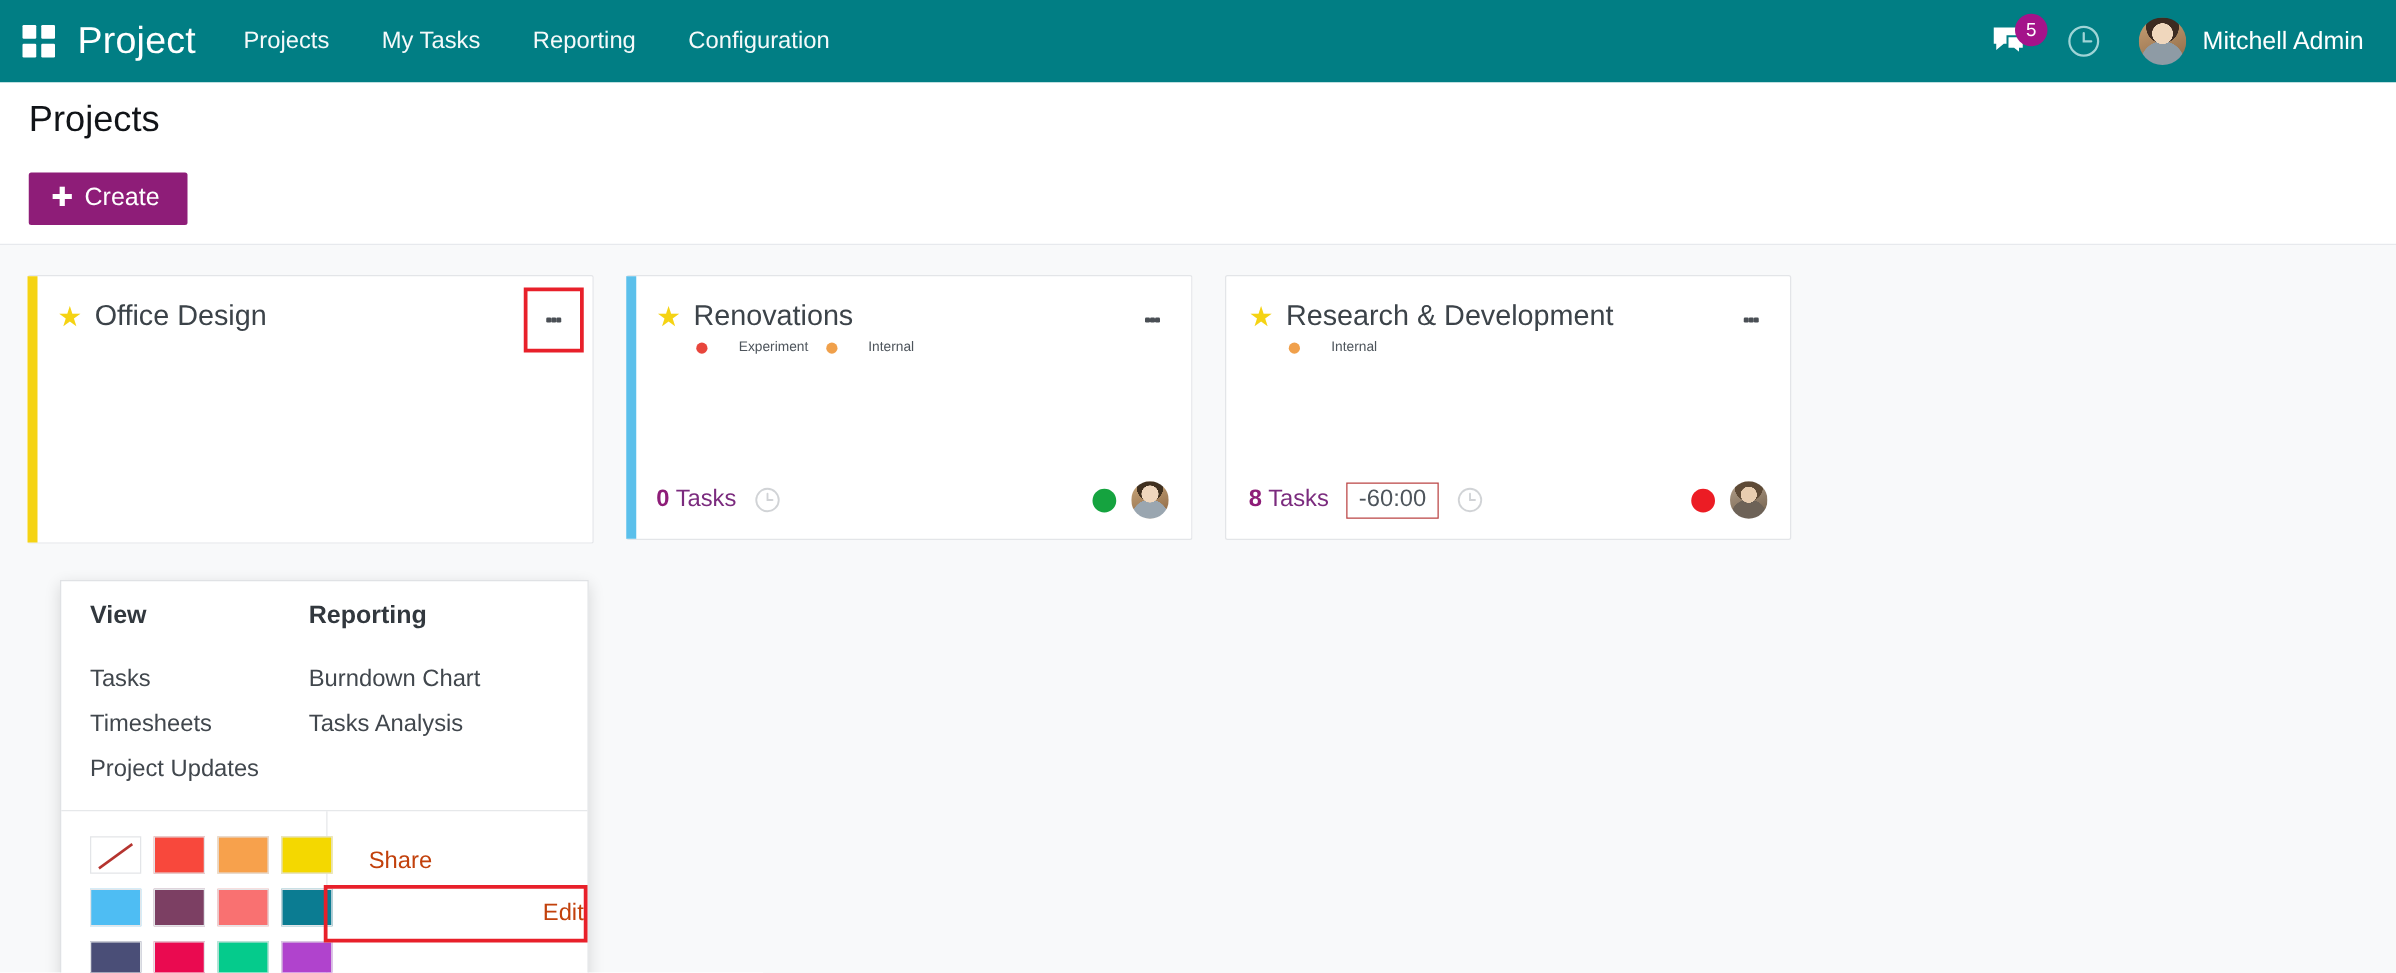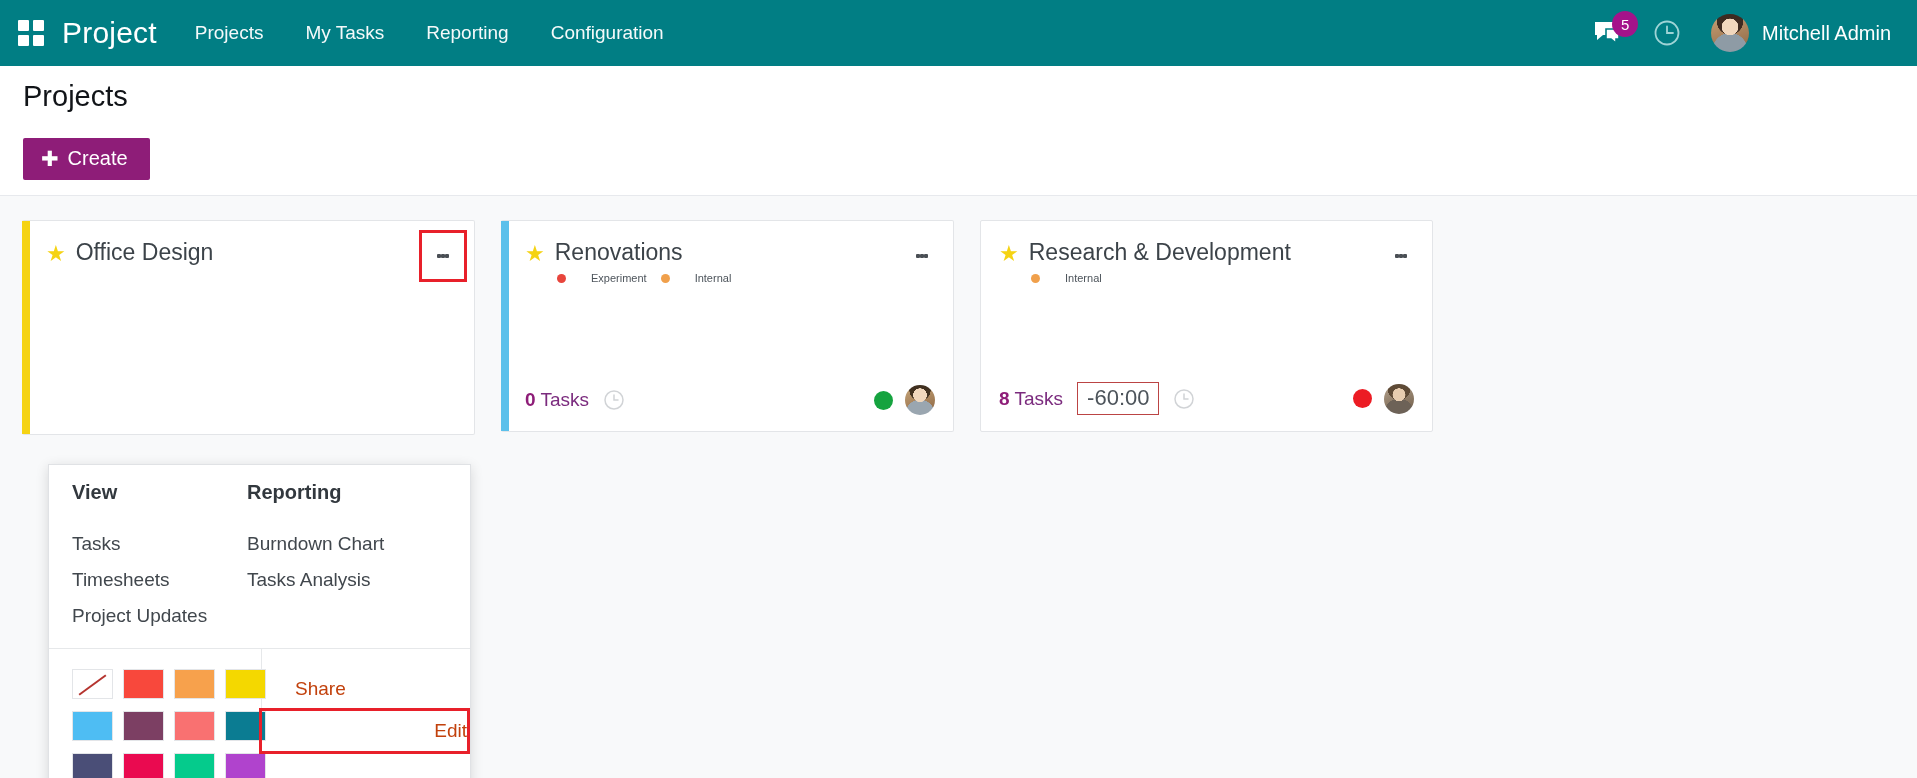--- a/index.html
+++ b/index.html
@@ -243,21 +243,21 @@
   .task-count {
     font-size: 19px;
     color: #7b2b7e;
     cursor: pointer;
     margin-right: 14px;
   }
   .task-count b { color: #8e1d78; font-weight: bold; }
   .time-badge {
     border: 1px solid #b44;
     color: #4d545b;
-    font-size: 22px;
+    font-size: 19px;
     padding: 2px 9px 3px;
     margin-right: 14px;
     cursor: pointer;
   }
   .footer-clock { opacity: .45; cursor: pointer; }
   .footer-right { margin-left: auto; display: flex; align-items: center; gap: 12px; }
   .status-dot { width: 19px; height: 19px; border-radius: 50%; cursor: pointer; }
   .avatar-card {
     width: 30px; height: 30px; border-radius: 50%;
     overflow: hidden;

